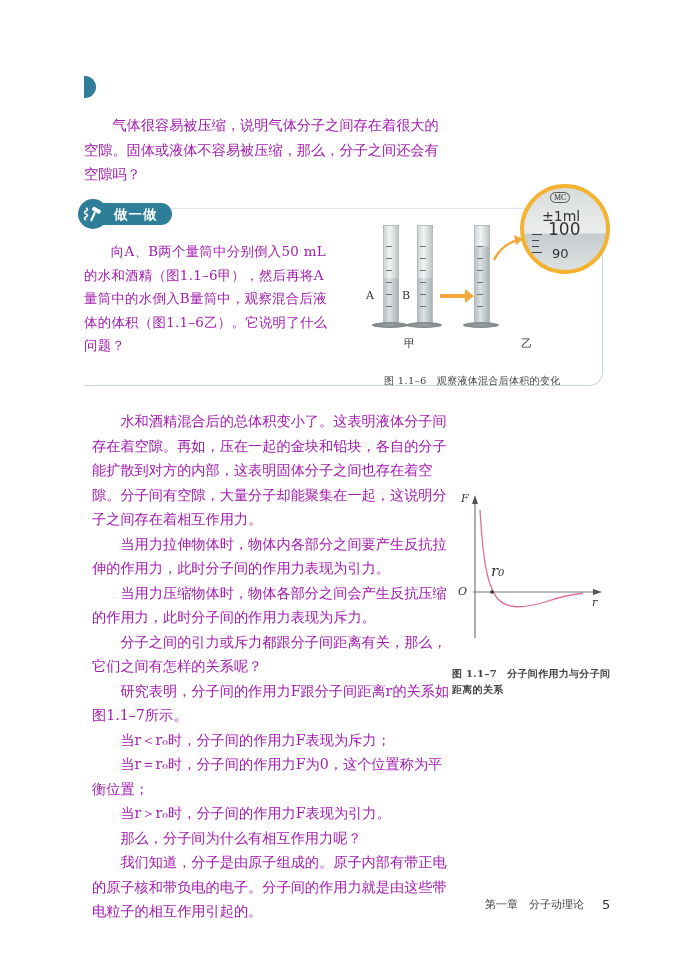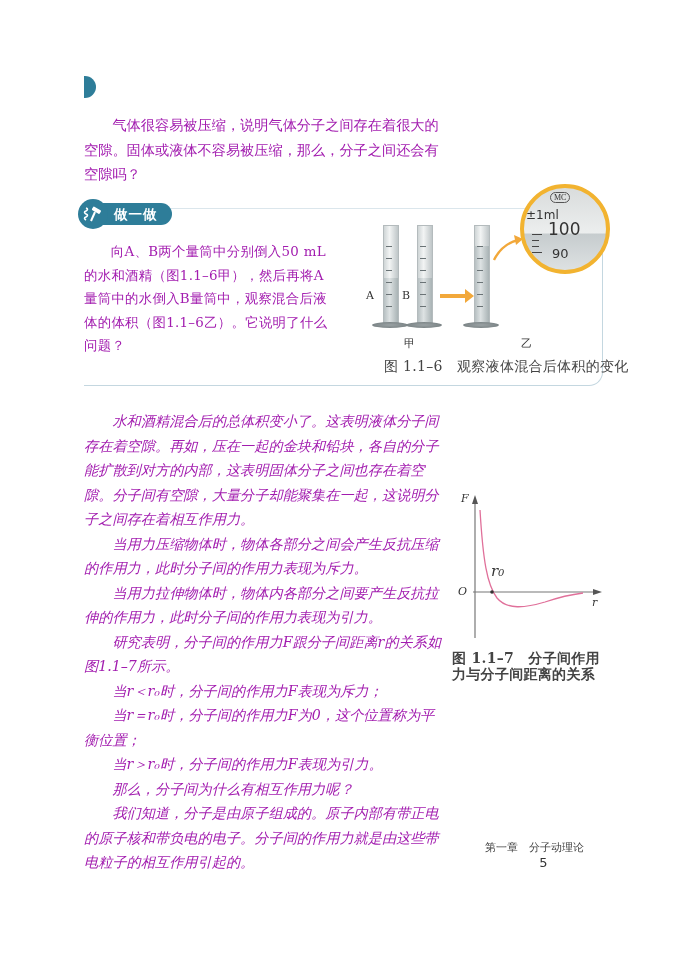--- a/index.html
+++ b/index.html
@@ -17,25 +17,25 @@
   .activity{left:84px;top:240px;width:244px;font-size:13.4px;line-height:23.5px;letter-spacing:0.3px;}
   .cyl{position:absolute;width:14px;background:linear-gradient(90deg,#cfd5d6,#f2f4f4 40%,#bfc6c8);border:1px solid #b4bbbd;border-bottom:none;}
   .cyl .liquid{position:absolute;left:0;right:0;bottom:0;background:linear-gradient(90deg,#b7c0c2,#dde2e3 40%,#a9b3b5);}
   .cyl .tick{position:absolute;left:2px;width:6px;height:1px;background:#6a7376;}
   .cyl-base{position:absolute;height:6px;border-radius:50%;background:radial-gradient(#9aa2a4,#6f787a);}
   .lbl{position:absolute;font-size:11px;color:#333;}
   .arrow{position:absolute;height:4px;background:#f2a83a;}
   .arrow:after{content:"";position:absolute;right:-8px;top:-5px;border-left:9px solid #f2a83a;border-top:7px solid transparent;border-bottom:7px solid transparent;}
   .zoomcircle{position:absolute;left:520px;top:184px;width:90px;height:90px;border-radius:50%;border:4px solid #f2b330;background:linear-gradient(180deg,#d9dcdc 0%,#eceeee 55%,#c6ccce 56%,#dde1e2 100%);overflow:hidden;box-sizing:border-box;}
   .zoomcircle .ztext{position:absolute;font-family:"DejaVu Sans","Liberation Sans",sans-serif;color:#333;}
-  .caption{position:absolute;font-size:14px;color:#444;letter-spacing:0.3px;}
-  .body2{left:84px;top:409px;width:362px;font-style:italic;}
+  .caption{position:absolute;font-size:10px;color:#444;letter-spacing:0.3px;margin-top:16px;}
+  .body2{left:92px;top:409px;width:362px;}
   .body2 p{margin:0;}
   .graph{position:absolute;left:445px;top:490px;width:170px;height:150px;}
-  .footer{position:absolute;left:485px;top:840px;font-size:11px;color:#444;display:flex;align-items:center;flex-direction:column;}
+  .footer{position:absolute;left:485px;top:897px;font-size:11px;color:#444;display:flex;align-items:center;}
   .footer .pg{font-family:"DejaVu Sans","Liberation Sans",sans-serif;font-size:13px;margin-left:18px;color:#333;}
 </style>
 </head>
 <body>
 
 <div class="heading">
   <span class="tab"></span>
 </div>
 
 <div class="para intro indent">气体很容易被压缩，说明气体分子之间存在着很大的空隙。固体或液体不容易被压缩，那么，分子之间还会有空隙吗？</div>
@@ -93,38 +93,39 @@
   </div>
   <div class="cyl-base" style="left:463px;top:322px;width:36px;"></div>
 
   <svg style="position:absolute;left:492px;top:232px;" width="34" height="30" viewBox="0 0 34 30">
     <path d="M2 28 Q10 12 26 8" stroke="#f2a83a" stroke-width="2.4" fill="none"></path>
     <path d="M22 3 L31 7 L24 13 Z" fill="#f2a83a"></path>
   </svg>
 
   <div class="zoomcircle">
     <span class="ztext" style="left:26px;top:4px;font-size:8px;border:1px solid #555;border-radius:6px;padding:0 3px;font-family:Liberation Serif, serif;">MC</span>
-    <span class="ztext" style="left:2px;top:20px;font-size:12px;">±1ml</span>
+    <span class="ztext" style="left:18px;top:20px;font-size:14px;">±1ml</span>
     <span class="ztext" style="left:24px;top:31px;font-size:17px;">100</span>
     <span class="ztext" style="left:28px;top:58px;font-size:13px;">90</span>
     <div style="position:absolute;left:8px;top:46px;width:10px;height:1px;background:#444;"></div>
     <div style="position:absolute;left:8px;top:52px;width:7px;height:1px;background:#444;"></div>
     <div style="position:absolute;left:8px;top:58px;width:7px;height:1px;background:#444;"></div>
     <div style="position:absolute;left:8px;top:64px;width:10px;height:1px;background:#444;"></div>
   </div>
 
   <span class="lbl" style="left:404px;top:336px;">甲</span>
   <span class="lbl" style="left:521px;top:336px;">乙</span>
   <span class="caption" style="left:384px;top:358px;">图 1.1–6　观察液体混合后体积的变化</span>
 </div>
 
 <div class="para body2">
   <p class="indent">水和酒精混合后的总体积变小了。这表明液体分子间存在着空隙。再如，压在一起的金块和铅块，各自的分子能扩散到对方的内部，这表明固体分子之间也存在着空隙。分子间有空隙，大量分子却能聚集在一起，这说明分子之间存在着相互作用力。</p>
+  <p class="indent">当用力拉伸物体时，物体内各部分之间要产生反抗拉伸的作用力，此时分子间的作用力表现为引力。</p>
   <p class="indent">当用力压缩物体时，物体各部分之间会产生反抗压缩的作用力，此时分子间的作用力表现为斥力。</p>
-  <p class="indent">当用力拉伸物体时，物体内各部分之间要产生反抗拉伸的作用力，此时分子间的作用力表现为引力。</p>
+  <p class="indent">分子之间的引力或斥力都跟分子间距离有关，那么，它们之间有怎样的关系呢？</p>
   <p class="indent">研究表明，分子间的作用力F跟分子间距离r的关系如图1.1–7所示。</p>
   <p class="indent">当r＜r₀时，分子间的作用力F表现为斥力；</p>
   <p class="indent">当r＝r₀时，分子间的作用力F为0，这个位置称为平衡位置；</p>
   <p class="indent">当r＞r₀时，分子间的作用力F表现为引力。</p>
   <p class="indent">那么，分子间为什么有相互作用力呢？</p>
   <p class="indent">我们知道，分子是由原子组成的。原子内部有带正电的原子核和带负电的电子。分子间的作用力就是由这些带电粒子的相互作用引起的。</p>
 </div>
 
 <div class="graph">
   <svg width="170" height="150" viewBox="0 0 170 150">

